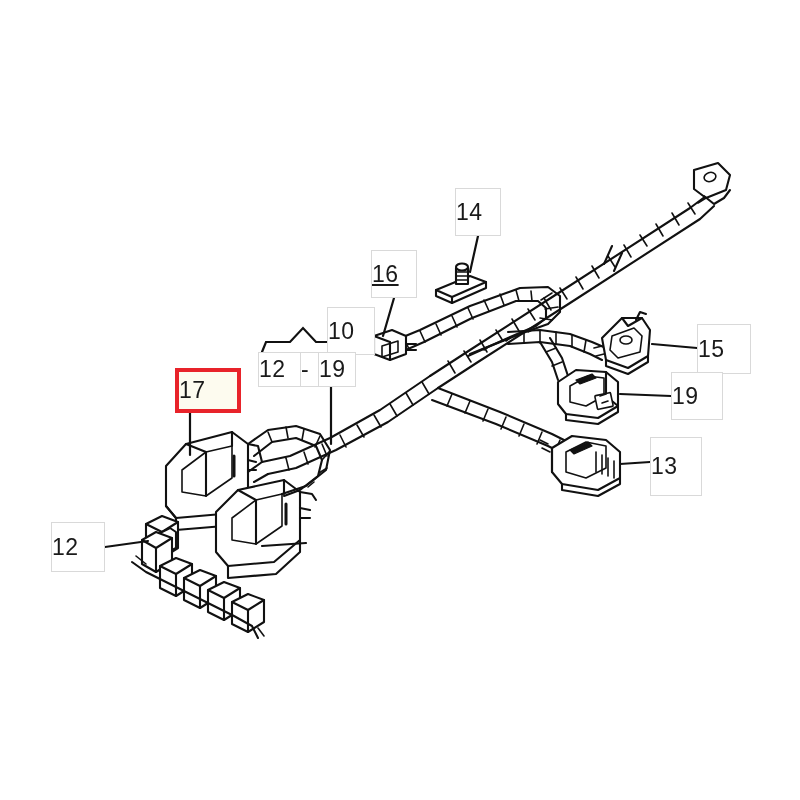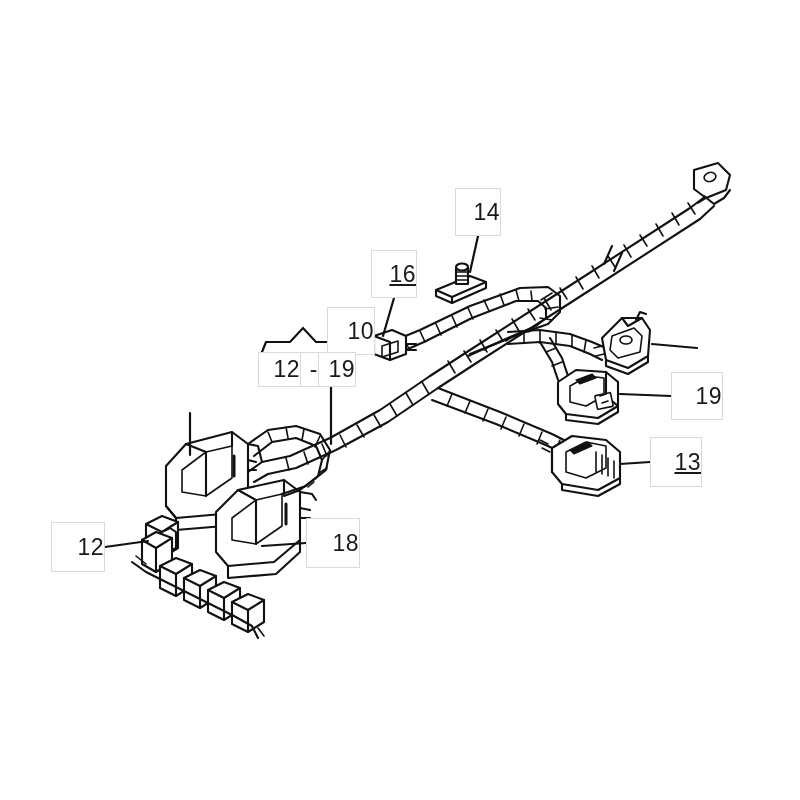--- a/index.html
+++ b/index.html
@@ -27,21 +27,21 @@
     display: block;
   }
   
   .callout {
     position: absolute;
     box-sizing: border-box;
     background: #ffffff;
     border: 1px solid #d9d9d9;
     display: flex;
     align-items: center;
-    justify-content: flex-end;
+    justify-content: flex-start;
     color: #1a1a1a;
     font-family: "Liberation Sans", sans-serif;
     font-size: 23px;
     line-height: 1;
     letter-spacing: 0.5px;
     user-select: none;
   }
   .callout.highlight {
     border: 4px solid #e8232a;
     background: #fdfbef;
@@ -327,33 +327,36 @@
   </div>
 
   <div class="callout" style="left:371px; top:250px; width:46px; height:48px;text-decoration:underline;">
     <span>16</span>
   </div>
 
   <div class="callout" style="left:279px; top:307px; width:48px; height:48px;margin-left:48px;">
     <span>10</span>
   </div>
 
-
+  <div class="callout" style="left:697px; top:324px; width:54px; height:50px;">
+    <span>15</span>
+  </div>
+
+  <div class="callout highlight" style="left:175px; top:368px; width:66px; height:45px;">
+    <span>17</span>
+  </div>
 
   <div class="callout" style="left:671px; top:372px; width:52px; height:48px;">
     <span>19</span>
   </div>
 
-  <div class="callout" style="left:650px; top:437px; width:52px; height:50px;text-decoration:underline;">
+  <div class="callout" style="left:650px; top:437px; width:52px; height:59px;">
     <span>13</span>
   </div>
 
-  <div class="callout" style="left:306px; top:518px; width:54px; height:50px;">
-    <span>18</span>
-  </div>
 
   <div class="callout" style="left:51px; top:522px; width:54px; height:50px;">
     <span>12</span>
   </div>
 
   <div class="range-group" style="left:258px; top:352px;">
     <div class="callout cell" style="width:42px; height:35px;">
       <span>12</span>
     </div>
     <div class="callout cell" style="width:18px; height:35px;">

